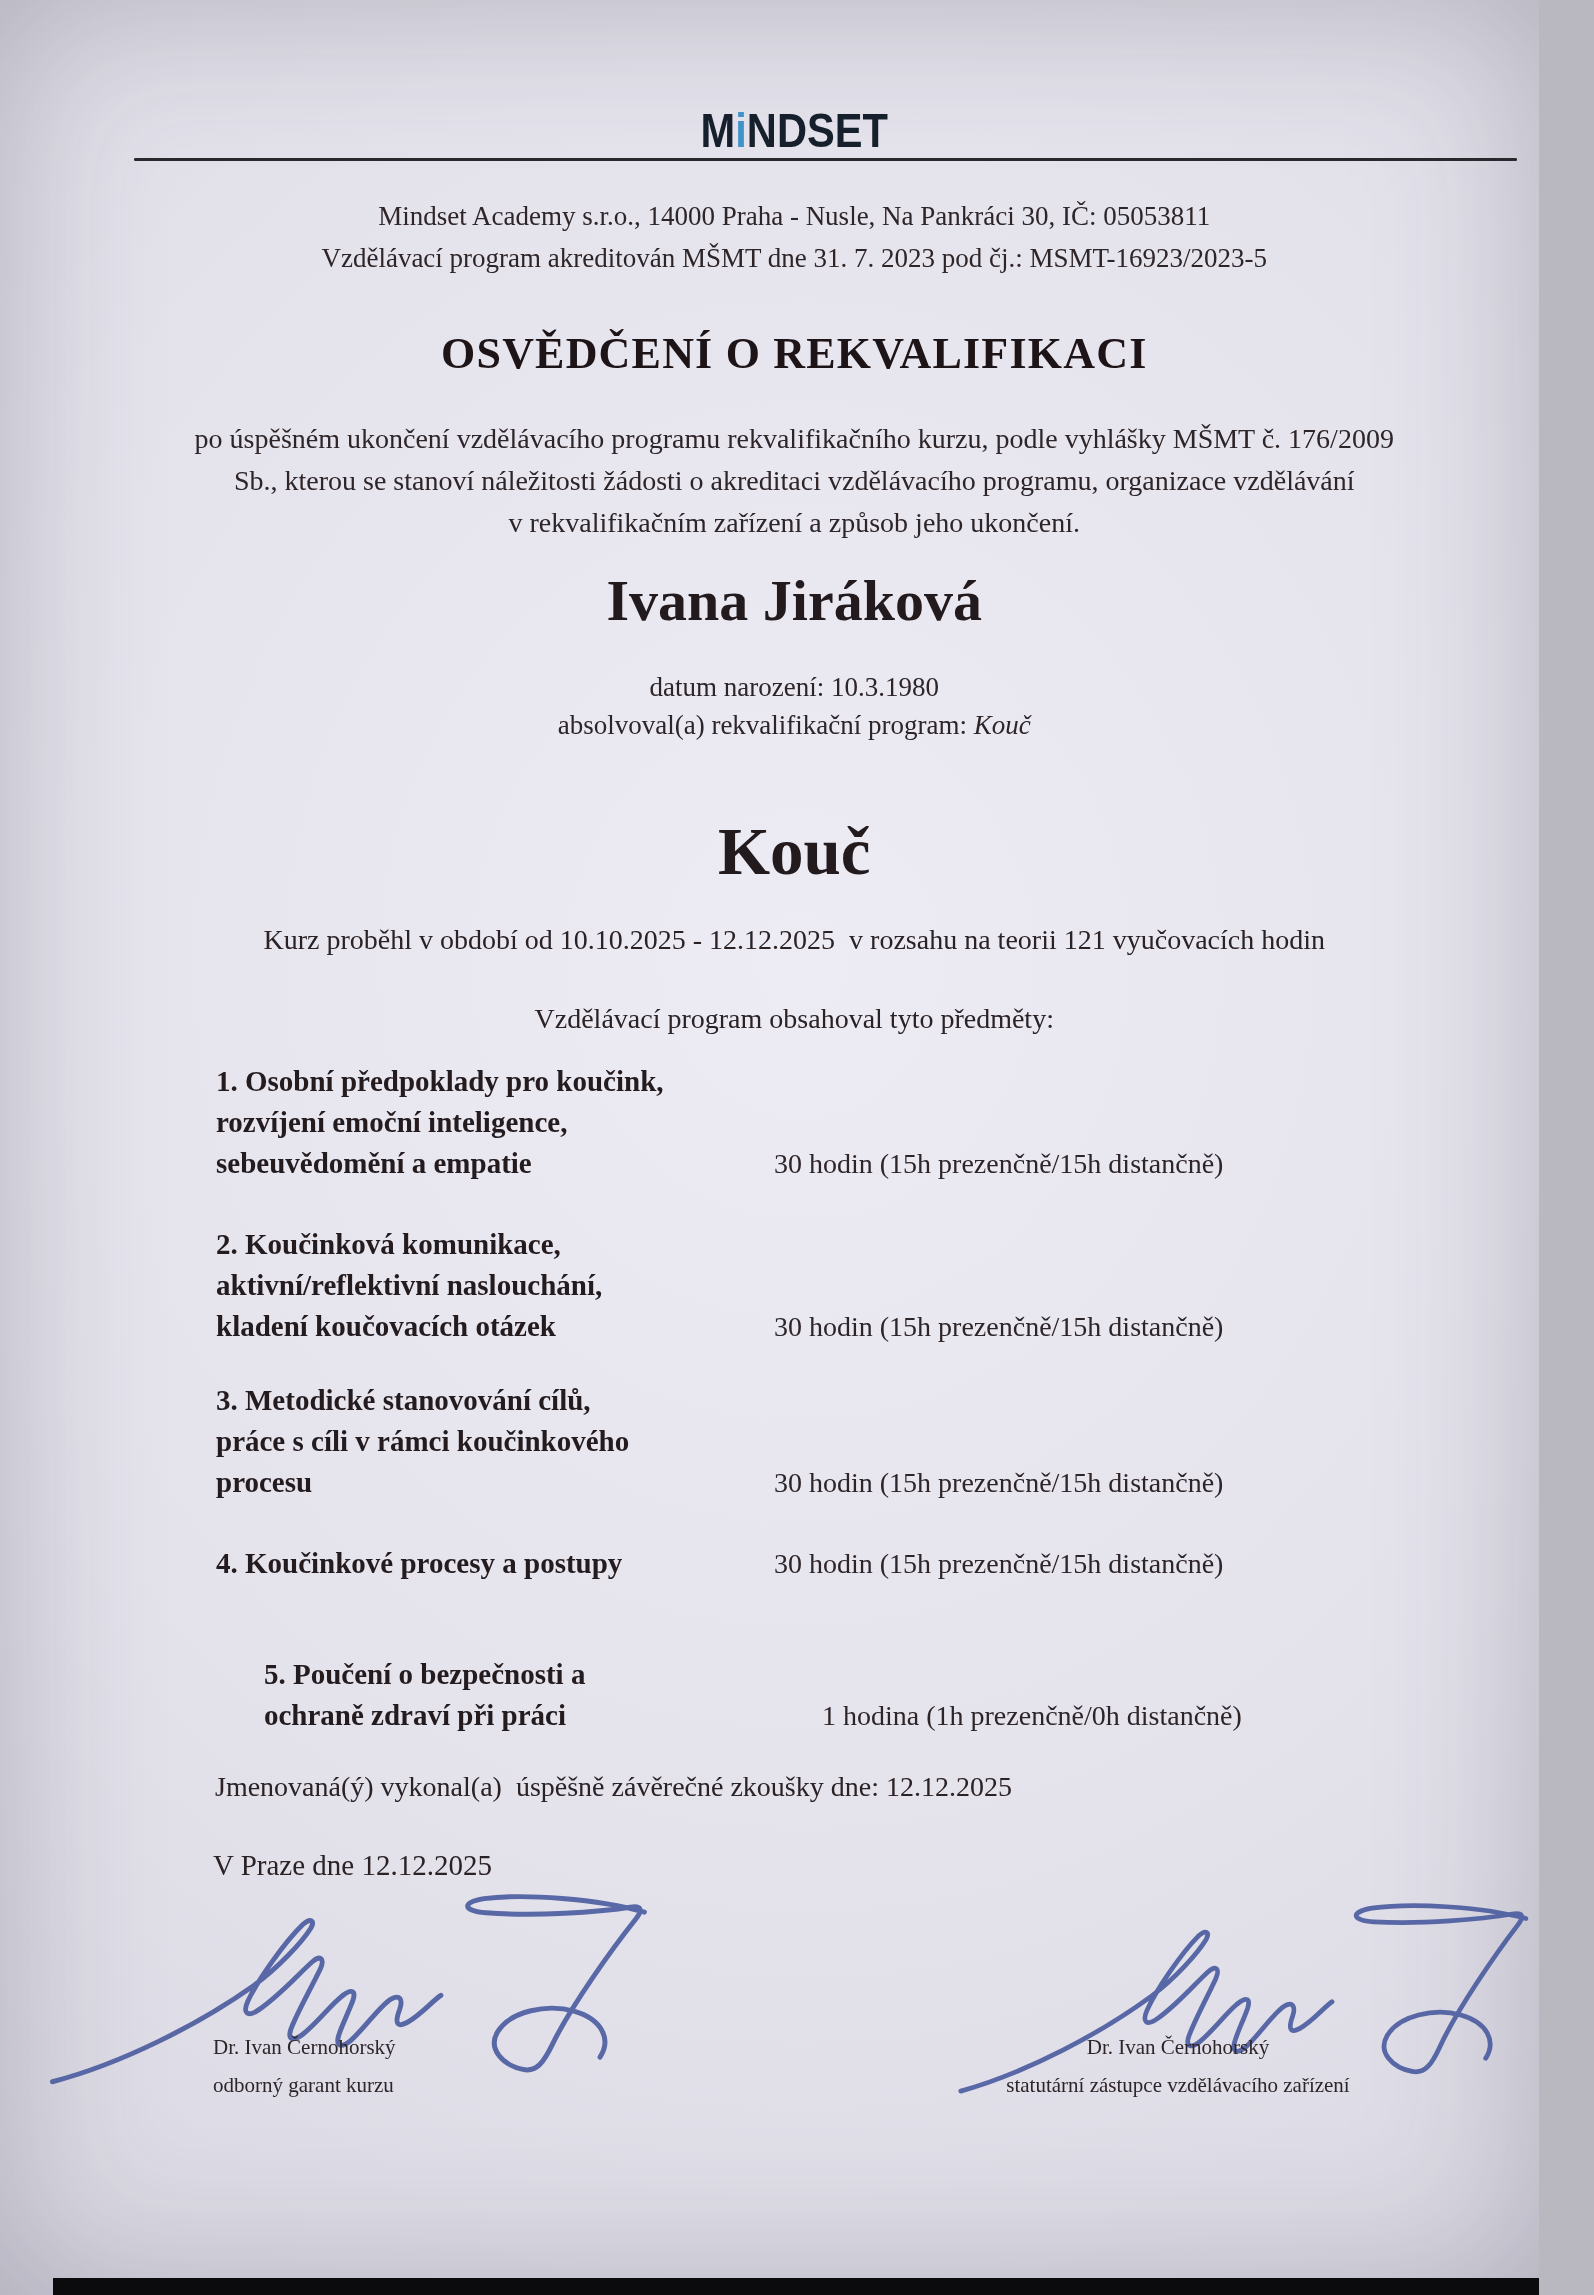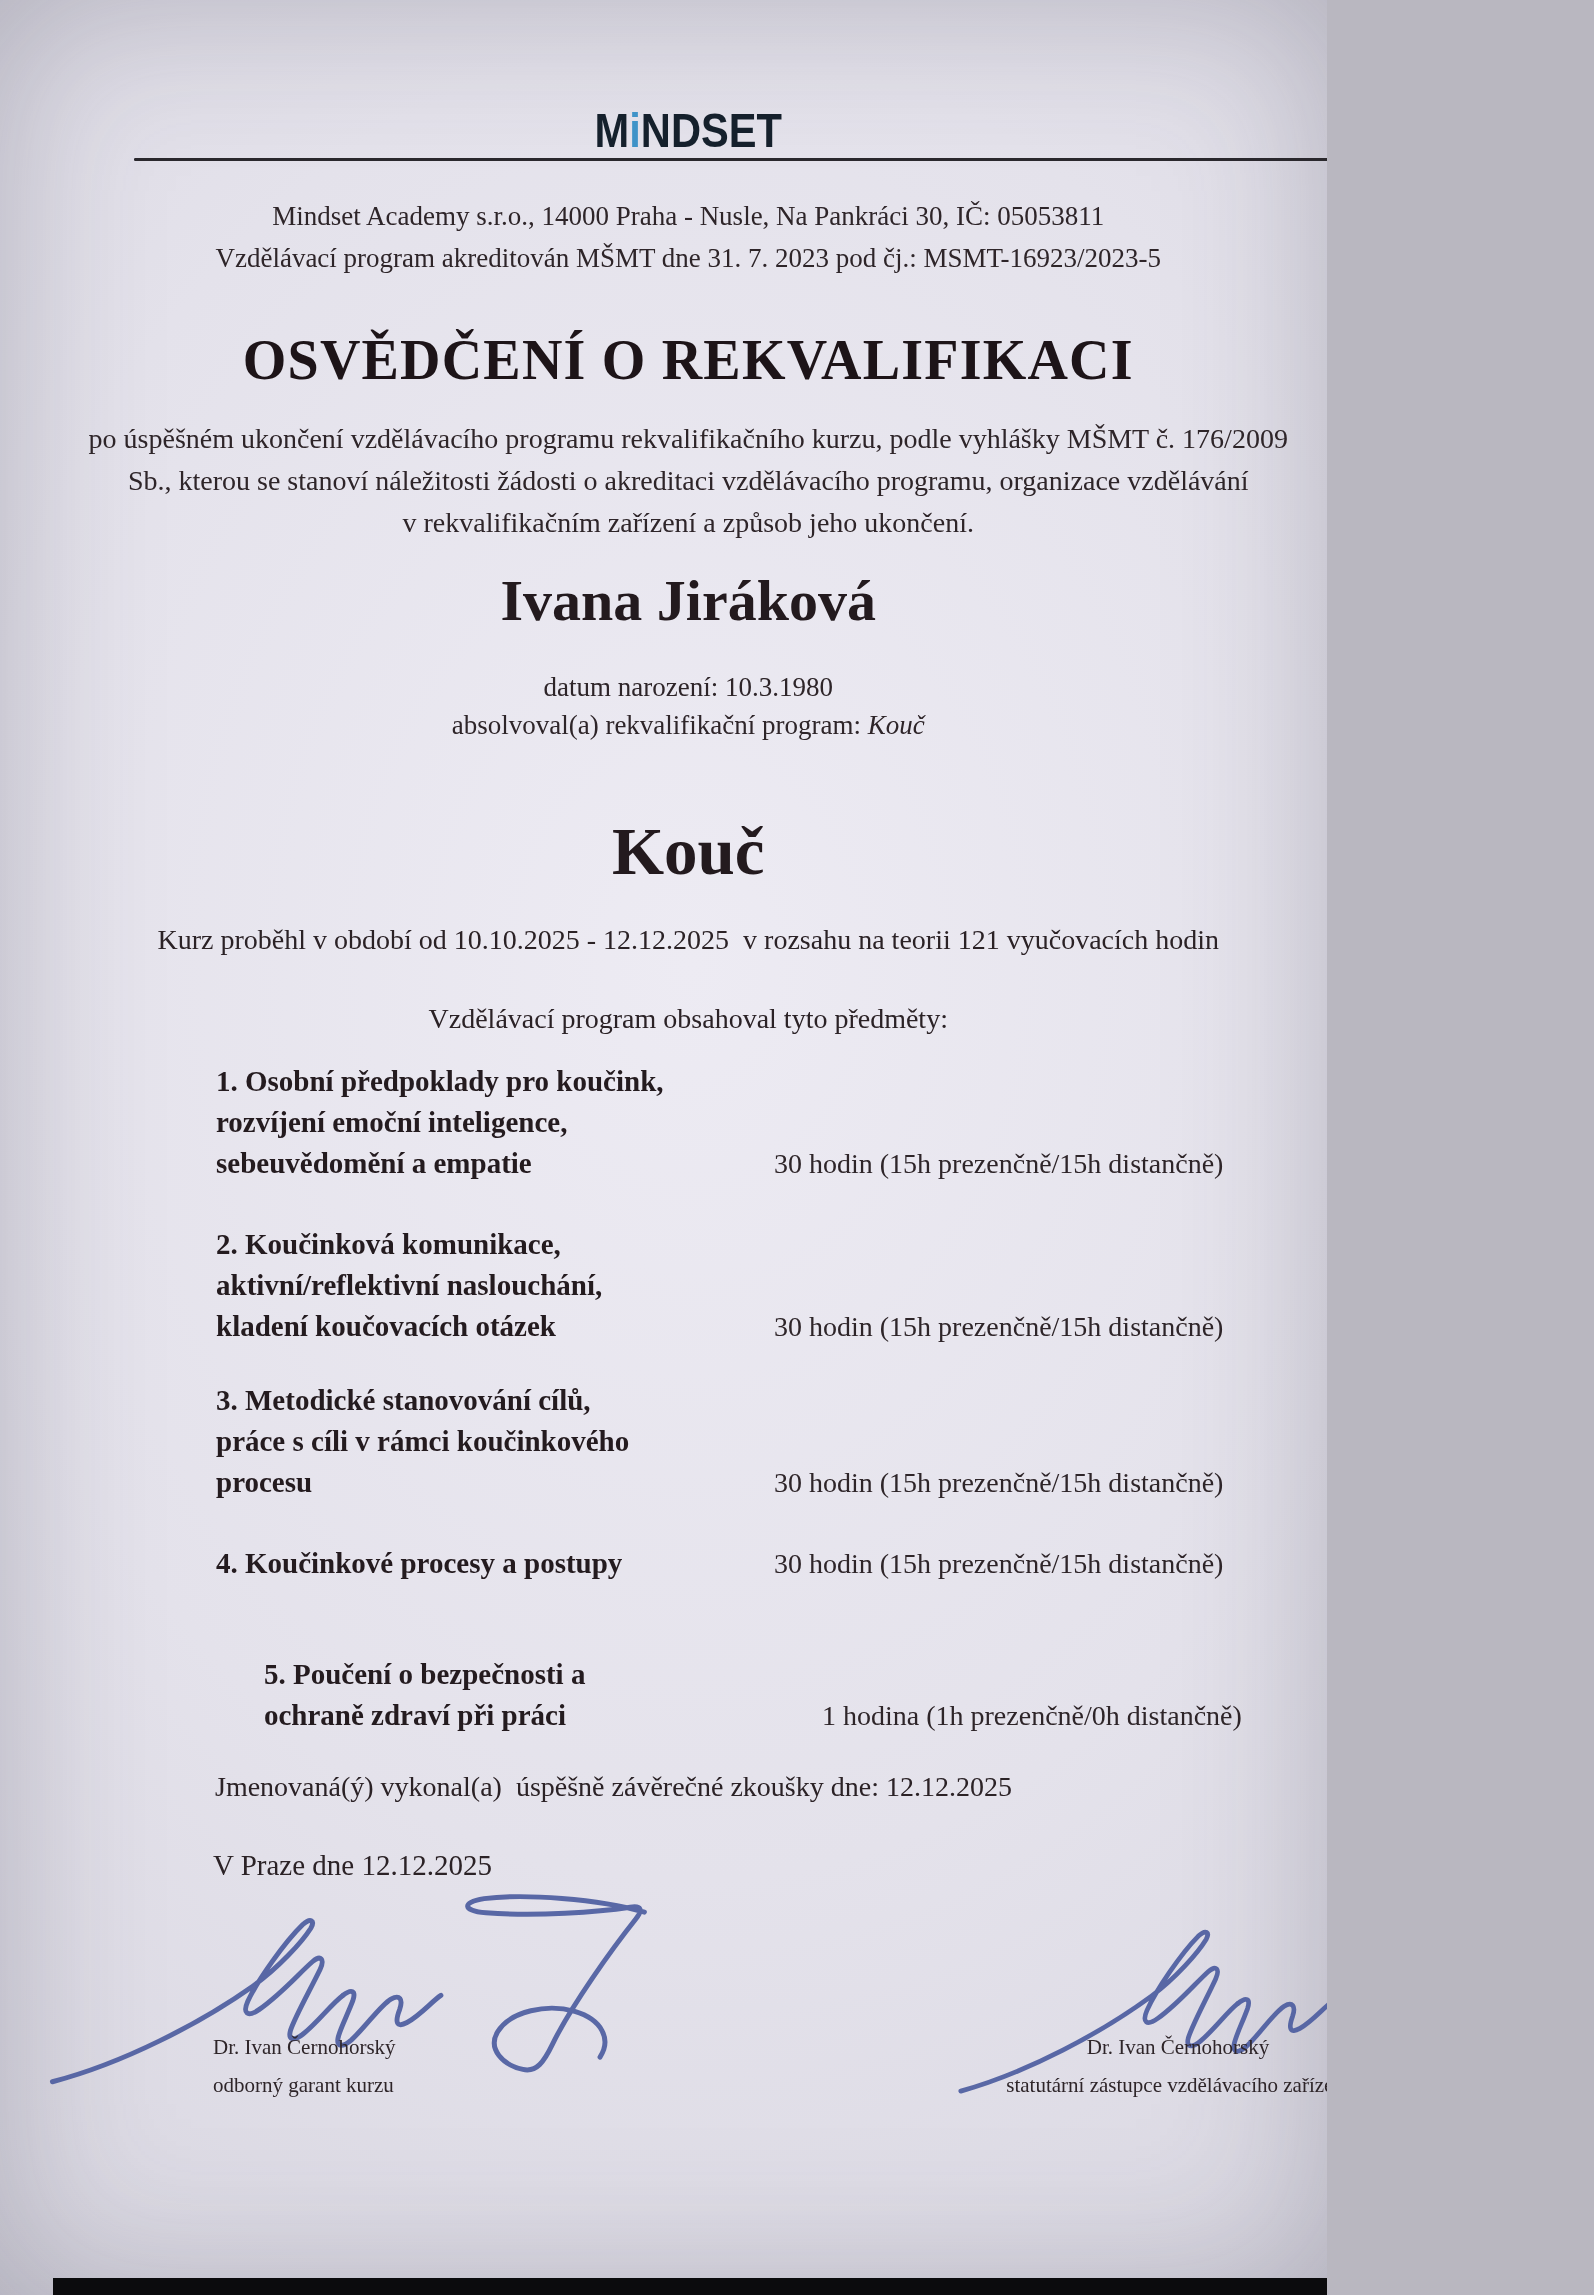--- a/index.html
+++ b/index.html
@@ -1,18 +1,18 @@
 <!DOCTYPE html>
 <html style="font-size:10px"><head>
 <meta charset="utf-8">
 <style>
   html,body{margin:0;padding:0;background:#b9b7c0;}
   .photo{
     position:relative;
-    width:1327px;height:2295px;
+    width:1539px;height:2295px;
     overflow:hidden;
     background:
       radial-gradient(ellipse 130% 95% at 52% 42%, #edebf3 0%, #e4e2eb 42%, #dad8e2 72%, #c8c6d0 100%);
     box-shadow: inset 0 0 160px rgba(58,56,74,.28);
     font-family:"Liberation Serif","DejaVu Serif",serif;
     color:#2b2226;
   }
   .abs{position:absolute;}
   .centered{left:68px;right:18.5px;text-align:center;}
   .pre{white-space:pre-wrap;}
@@ -21,21 +21,21 @@
         font-weight:bold;font-size:49px;letter-spacing:0px;color:#15202c;}
   .logo-inner{display:inline-block;transform:scaleX(.85);}
   .logo .accent{color:#3f93c8;}
 
   .divider{top:158px;left:134px;width:1383px;height:3.1px;background:#2a282d;border-radius:1.2px;}
 
   .orgline{font-size:27px;color:#2e2529;}
   .org1{top:201px;}
   .org2{top:243px;}
 
-  .doc-title{top:328px;font-size:56px;font-weight:700;letter-spacing:1.2px;color:#1d1418;}
+  .doc-title{top:328px;font-size:44px;font-weight:700;letter-spacing:1.2px;color:#1d1418;}
 
   .intro{top:418px;font-size:28px;line-height:42px;color:#2e2529;}
 
   .grad-name{top:567px;font-size:58px;font-weight:700;color:#231a1e;}
 
   .detail{font-size:27px;color:#2e2529;}
   .d1{top:672px;} .d2{top:710px;} .d3{top:749px;}
   .italic{font-style:italic;}
 
   .profession{top:813px;font-size:67px;font-weight:700;color:#231a1e;}

